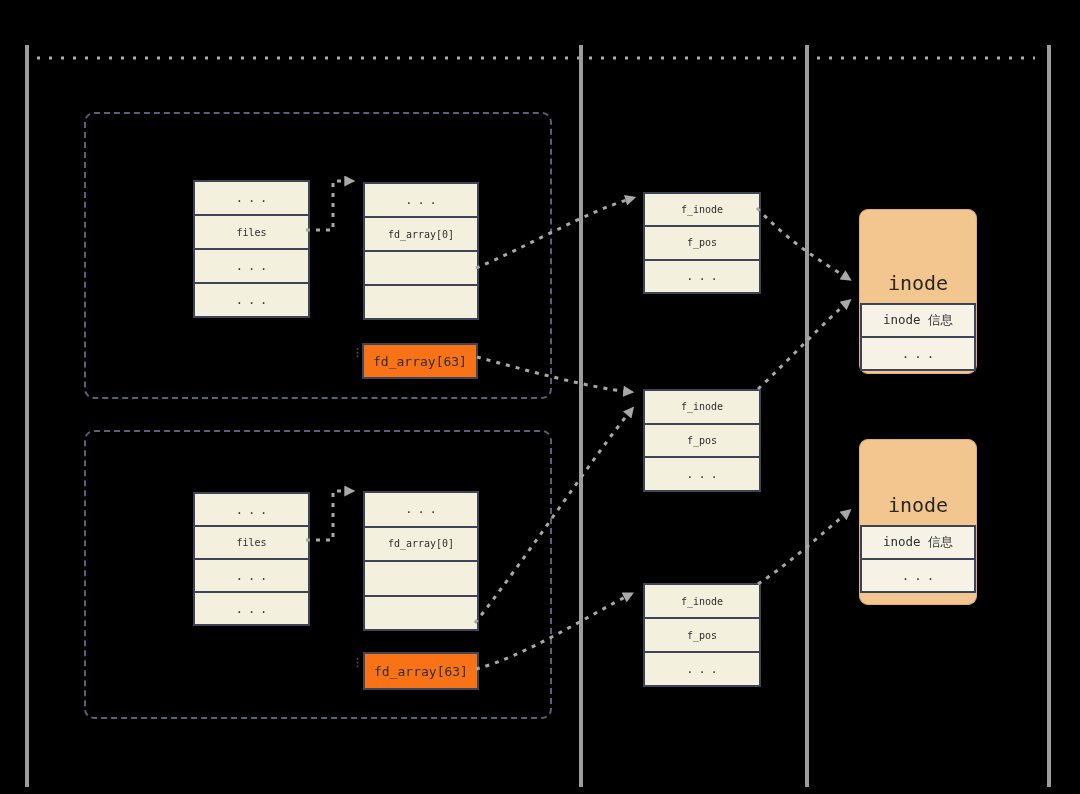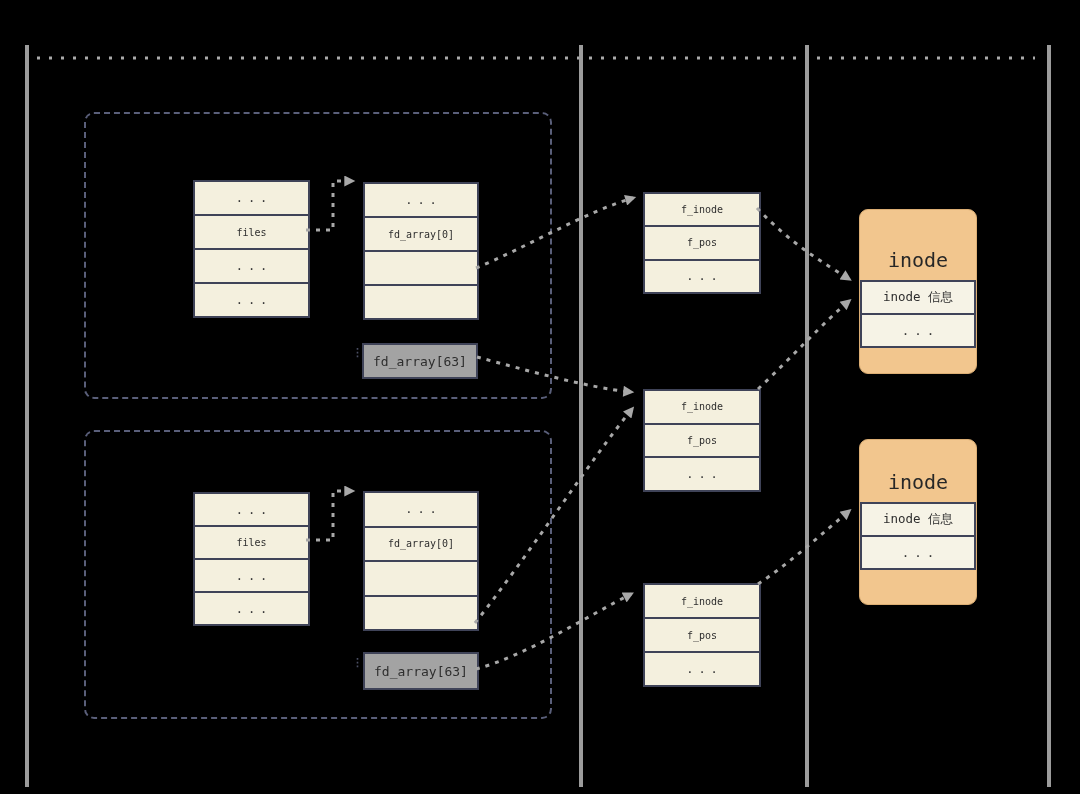--- a/index.html
+++ b/index.html
@@ -10,25 +10,25 @@
   .layer{position:absolute;left:0;top:0;width:1080px;height:794px;pointer-events:none;}
   
   .vline{position:absolute;top:45px;height:742px;width:4px;background:#9c9c9c;}
   
   .pgroup{position:absolute;left:84px;width:464px;border:2px dashed #5a5f7a;border-radius:10px;background:transparent;}
   
   .tbl{position:absolute;background:#f4f0de;border:2px solid #3f4358;display:flex;flex-direction:column;}
   .trow{flex:1;display:flex;align-items:center;justify-content:center;font-size:10px;white-space:nowrap;}
   .trow:not(:last-child){border-bottom:2px solid #3f4358;}
   .dots{letter-spacing:5px;font-size:12px;color:#3a3a3a;padding-left:5px;}
-  .cellbox{position:absolute;background:#a3a3a3;border:2px solid #3f4358;display:flex;align-items:center;justify-content:center;font-size:13px;text-align:center;}
+  .cellbox{position:absolute;background:#f97316;border:2px solid #3f4358;display:flex;align-items:center;justify-content:center;font-size:13px;text-align:center;}
   .vgap{position:absolute;color:#4b4f63;font-size:11px;line-height:10px;font-weight:bold;}
   
   .inode-box{position:absolute;left:859px;width:116px;background:#f2c68e;border:1px solid #dcae74;border-radius:9px;}
-  .inode-title{height:62px;display:flex;align-items:flex-end;justify-content:center;font-size:20px;color:#272727;padding-bottom:2px;}
+  .inode-title{height:62px;display:flex;align-items:flex-end;justify-content:center;font-size:20px;color:#272727;padding-bottom:2px;margin-top:23px;}
   .inode-rows{margin:0 0 0 0;border:2px solid #3f4358;background:#f6f3e6;display:flex;flex-direction:column;}
   .irow{height:31px;display:flex;align-items:center;justify-content:center;font-size:12.5px;}
   .irow:not(:last-child){border-bottom:2px solid #3f4358;}
 </style>
 </head>
 <body>
 
 <div id="canvas">
 
   <svg class="layer" width="1080" height="794" viewBox="0 0 1080 794">

